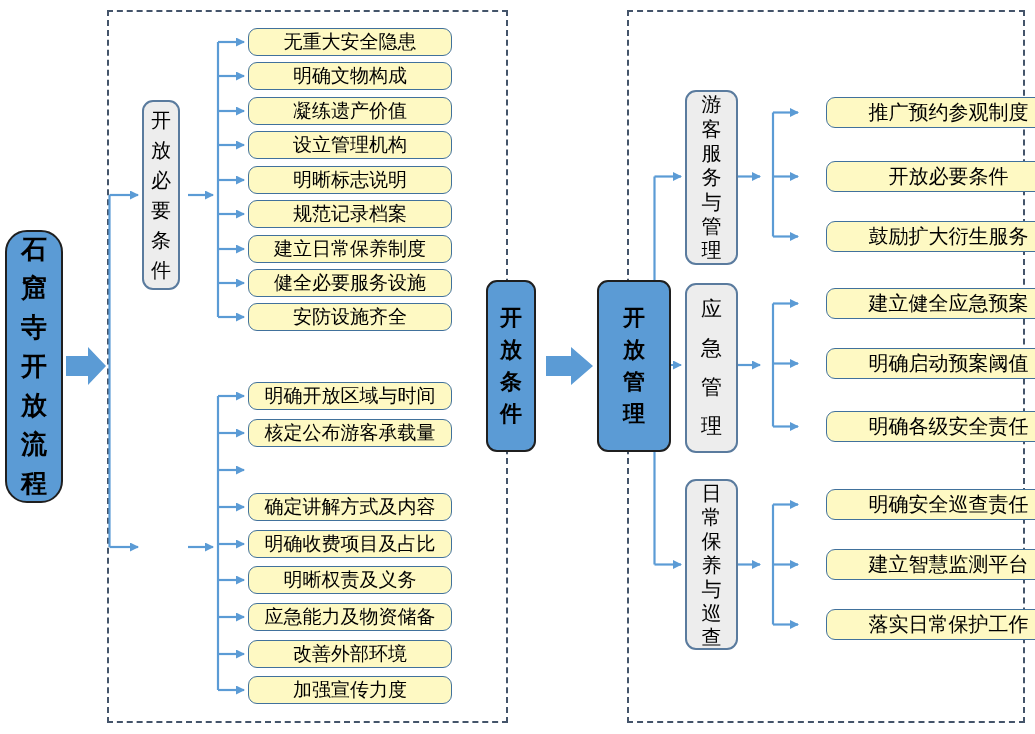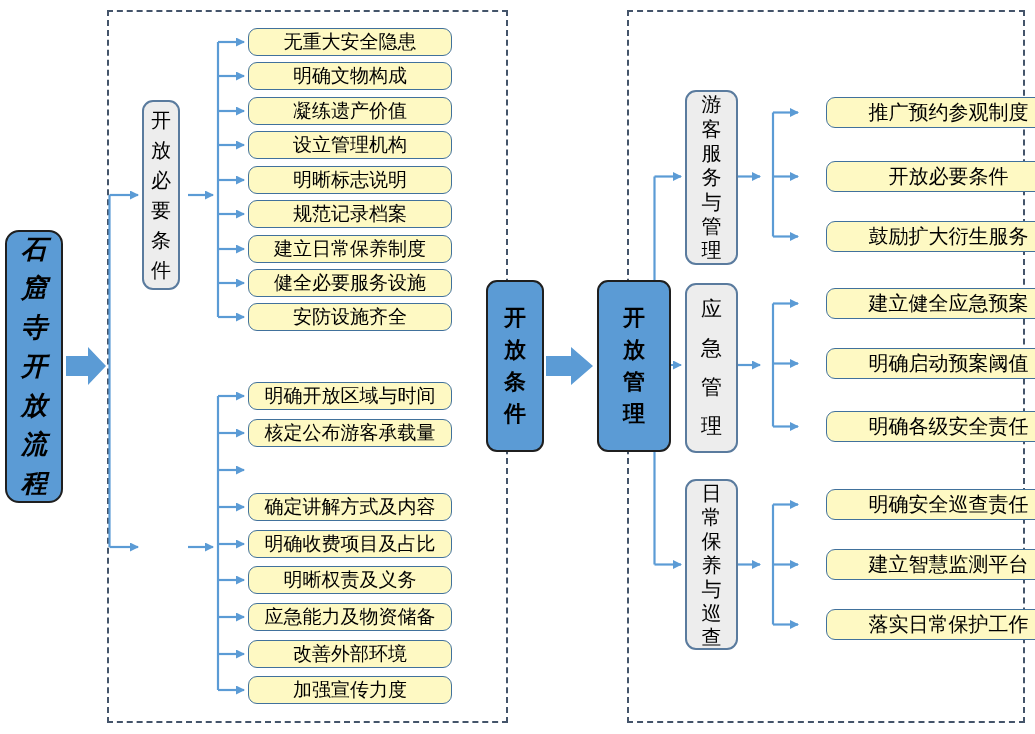--- a/index.html
+++ b/index.html
@@ -6,21 +6,21 @@
     --blue-fill:#5B9BD5; --blue-border:#1f1f1f; --gray-fill:#ededed; --gray-border:#5a7b9e;
     --item-border:#41719C; --connector:#5B9BD5; --dashed-border:#44546A; --text:#000000; --background:#ffffff;
   }
   html,body{margin:0;padding:0;}
   body{background:var(--background);font-family:"Liberation Sans","DejaVu Sans",sans-serif;color:var(--text);}
   #canvas{position:relative;width:1035px;height:734px;background:var(--background);overflow:hidden;}
   .layer{position:absolute;left:0;top:0;}
   .panel{position:absolute;border:2px dashed var(--dashed-border);background:transparent;box-sizing:border-box;}
   .vbox{position:absolute;display:flex;align-items:center;justify-content:center;box-sizing:border-box;}
   .vtext{display:block;width:1.08em;word-break:break-all;text-align:center;white-space:normal;}
-  .root-box{background:var(--blue-fill);border:2.5px solid var(--blue-border);border-radius:14px;font-style:italic;}
+  .root-box{background:var(--blue-fill);border:2.5px solid var(--blue-border);border-radius:22px;}
   .blue-box{background:var(--blue-fill);border:2px solid var(--blue-border);border-radius:11px;}
   .gray-box{background:var(--gray-fill);border:2px solid var(--gray-border);border-radius:11px;}
   .item{position:absolute;display:flex;align-items:center;justify-content:center;background:#fef9c3;
         border:1.6px solid var(--item-border);border-radius:9px;box-sizing:border-box;
         font-weight:500;white-space:nowrap;}
   .item.l{left:248px;width:204px;height:28px;font-size:19px;}
   .item.r{left:802px;width:245px;height:31px;font-size:20px;margin-left:24px;}
   .conn{stroke:var(--connector);stroke-width:2.2;fill:none;}
   .blockarrow{fill:var(--blue-fill);stroke:none;}
 </style>
@@ -110,21 +110,21 @@
 
   <div class="item l" style="top:382px">明确开放区域与时间</div>
   <div class="item l" style="top:419px">核定公布游客承载量</div>
   <div class="item l" style="top:493px">确定讲解方式及内容</div>
   <div class="item l" style="top:530px">明确收费项目及占比</div>
   <div class="item l" style="top:566px">明晰权责及义务</div>
   <div class="item l" style="top:603px">应急能力及物资储备</div>
   <div class="item l" style="top:676px">加强宣传力度</div>
   <div class="item l" style="top:640px">改善外部环境</div>
 
-  <div class="vbox blue-box" style="left:486px;top:280px;width:58px;height:172px">
+  <div class="vbox blue-box" style="left:486px;top:280px;width:50px;height:172px">
     <span class="vtext" style="font-size:22px;line-height:1.45;font-weight:600">开放条件</span>
   </div>
   <div class="vbox blue-box" style="left:597px;top:280px;width:74px;height:172px">
     <span class="vtext" style="font-size:22px;line-height:1.45;font-weight:600">开放管理</span>
   </div>
 
   <div class="vbox gray-box" style="left:685px;top:90px;width:53px;height:175px">
     <span class="vtext" style="font-size:20px;line-height:1.22;font-weight:500">游客服务与管理</span>
   </div>
   <div class="vbox gray-box" style="left:685px;top:283px;width:53px;height:170px">

